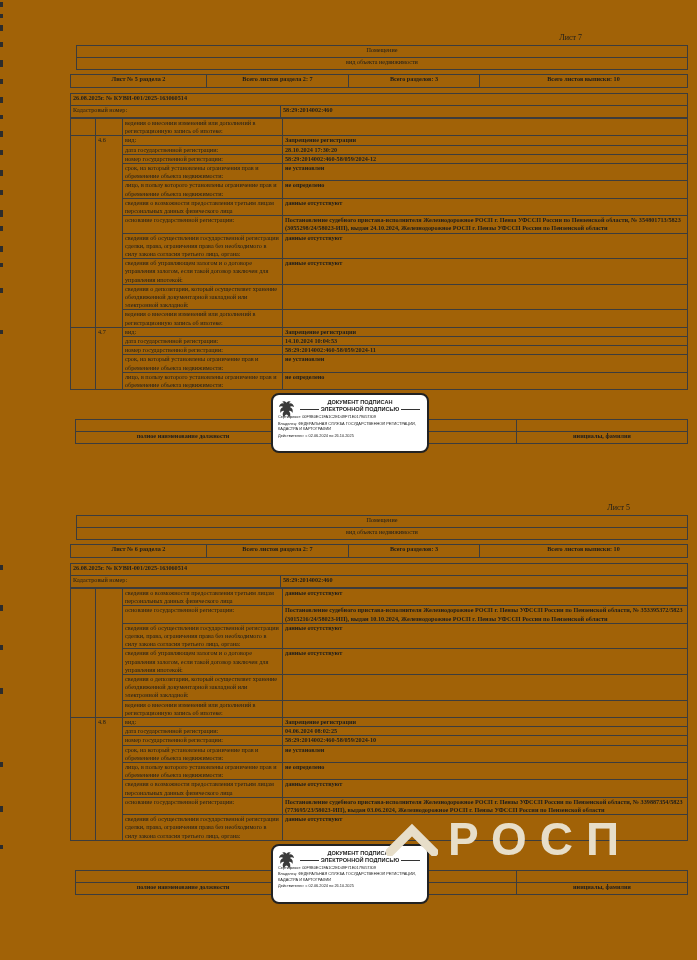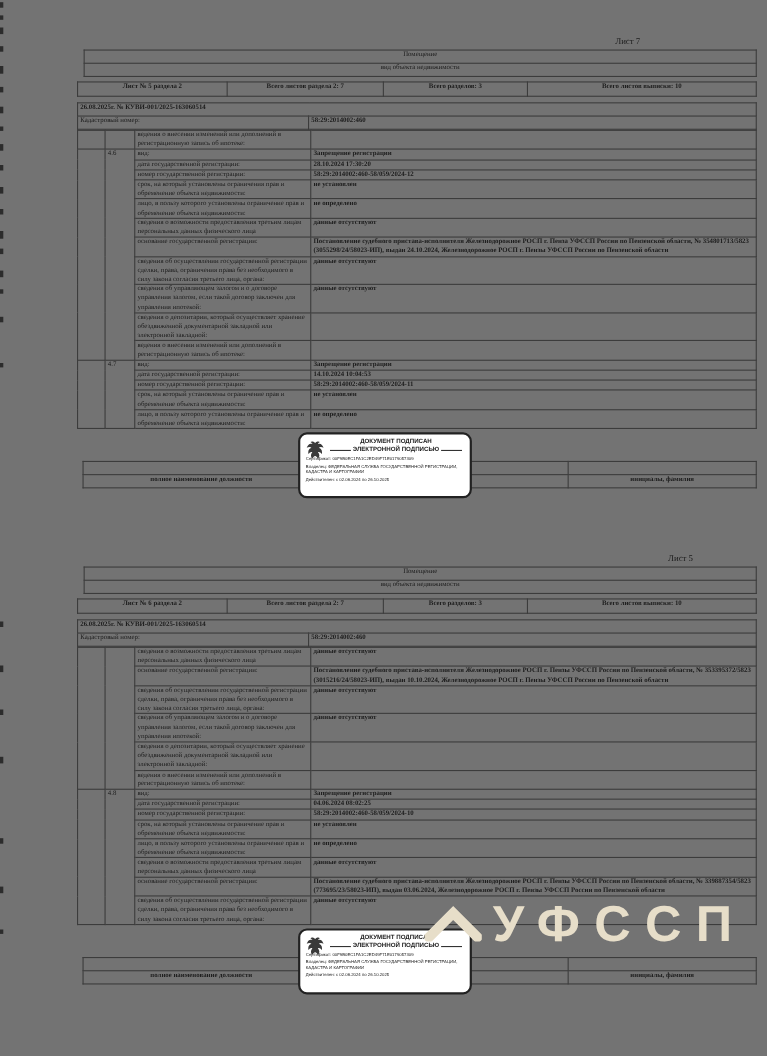--- a/index.html
+++ b/index.html
@@ -1,16 +1,16 @@
 <!DOCTYPE html>
 <html><head>
 <meta charset="utf-8">
 <style>
   html,body{margin:0;padding:0;background:#fff;}
-  #canvas{position:relative;width:697px;height:960px;overflow:hidden;background:#737373;
+  #canvas{position:relative;width:697px;height:960px;overflow:hidden;background:#a16207;
           font-family:"Liberation Serif",serif;color:#1c1c1c;}
   .page{position:absolute;left:70px;width:618px;}
   #page7{top:33px}
   #page8{top:503px}
   .sheet{font-size:8px;line-height:10px;height:12px;text-align:right;}
   #page7 .sheet{padding-right:106px;}
   #page8 .sheet{padding-right:58px;}
   table{border-collapse:collapse;width:100%;table-layout:fixed;}
   td{border:1px solid #3c3c3c;font-size:6.2px;line-height:8.2px;padding:0 2px;
      vertical-align:top;overflow:hidden;word-wrap:break-word;}
@@ -397,16 +397,16 @@
         <div class="s">Владелец: ФЕДЕРАЛЬНАЯ СЛУЖБА ГОСУДАРСТВЕННОЙ РЕГИСТРАЦИИ, КАДАСТРА И КАРТОГРАФИИ</div>
         <div class="s">Действителен: с 02.06.2024 по 26.10.2025</div>
       </div>
     </div>
   </div>
 
   <div id="watermark">
     <svg width="52" height="34" viewBox="0 0 52 34">
       <path d="M4 30 L26 8 L48 30" fill="none" stroke="#e7dec9" stroke-width="9" stroke-linecap="square"></path>
     </svg>
-    <span>УФССП</span>
+    <span>РОСП</span>
   </div>
 
 </div>
 
 </body></html>

